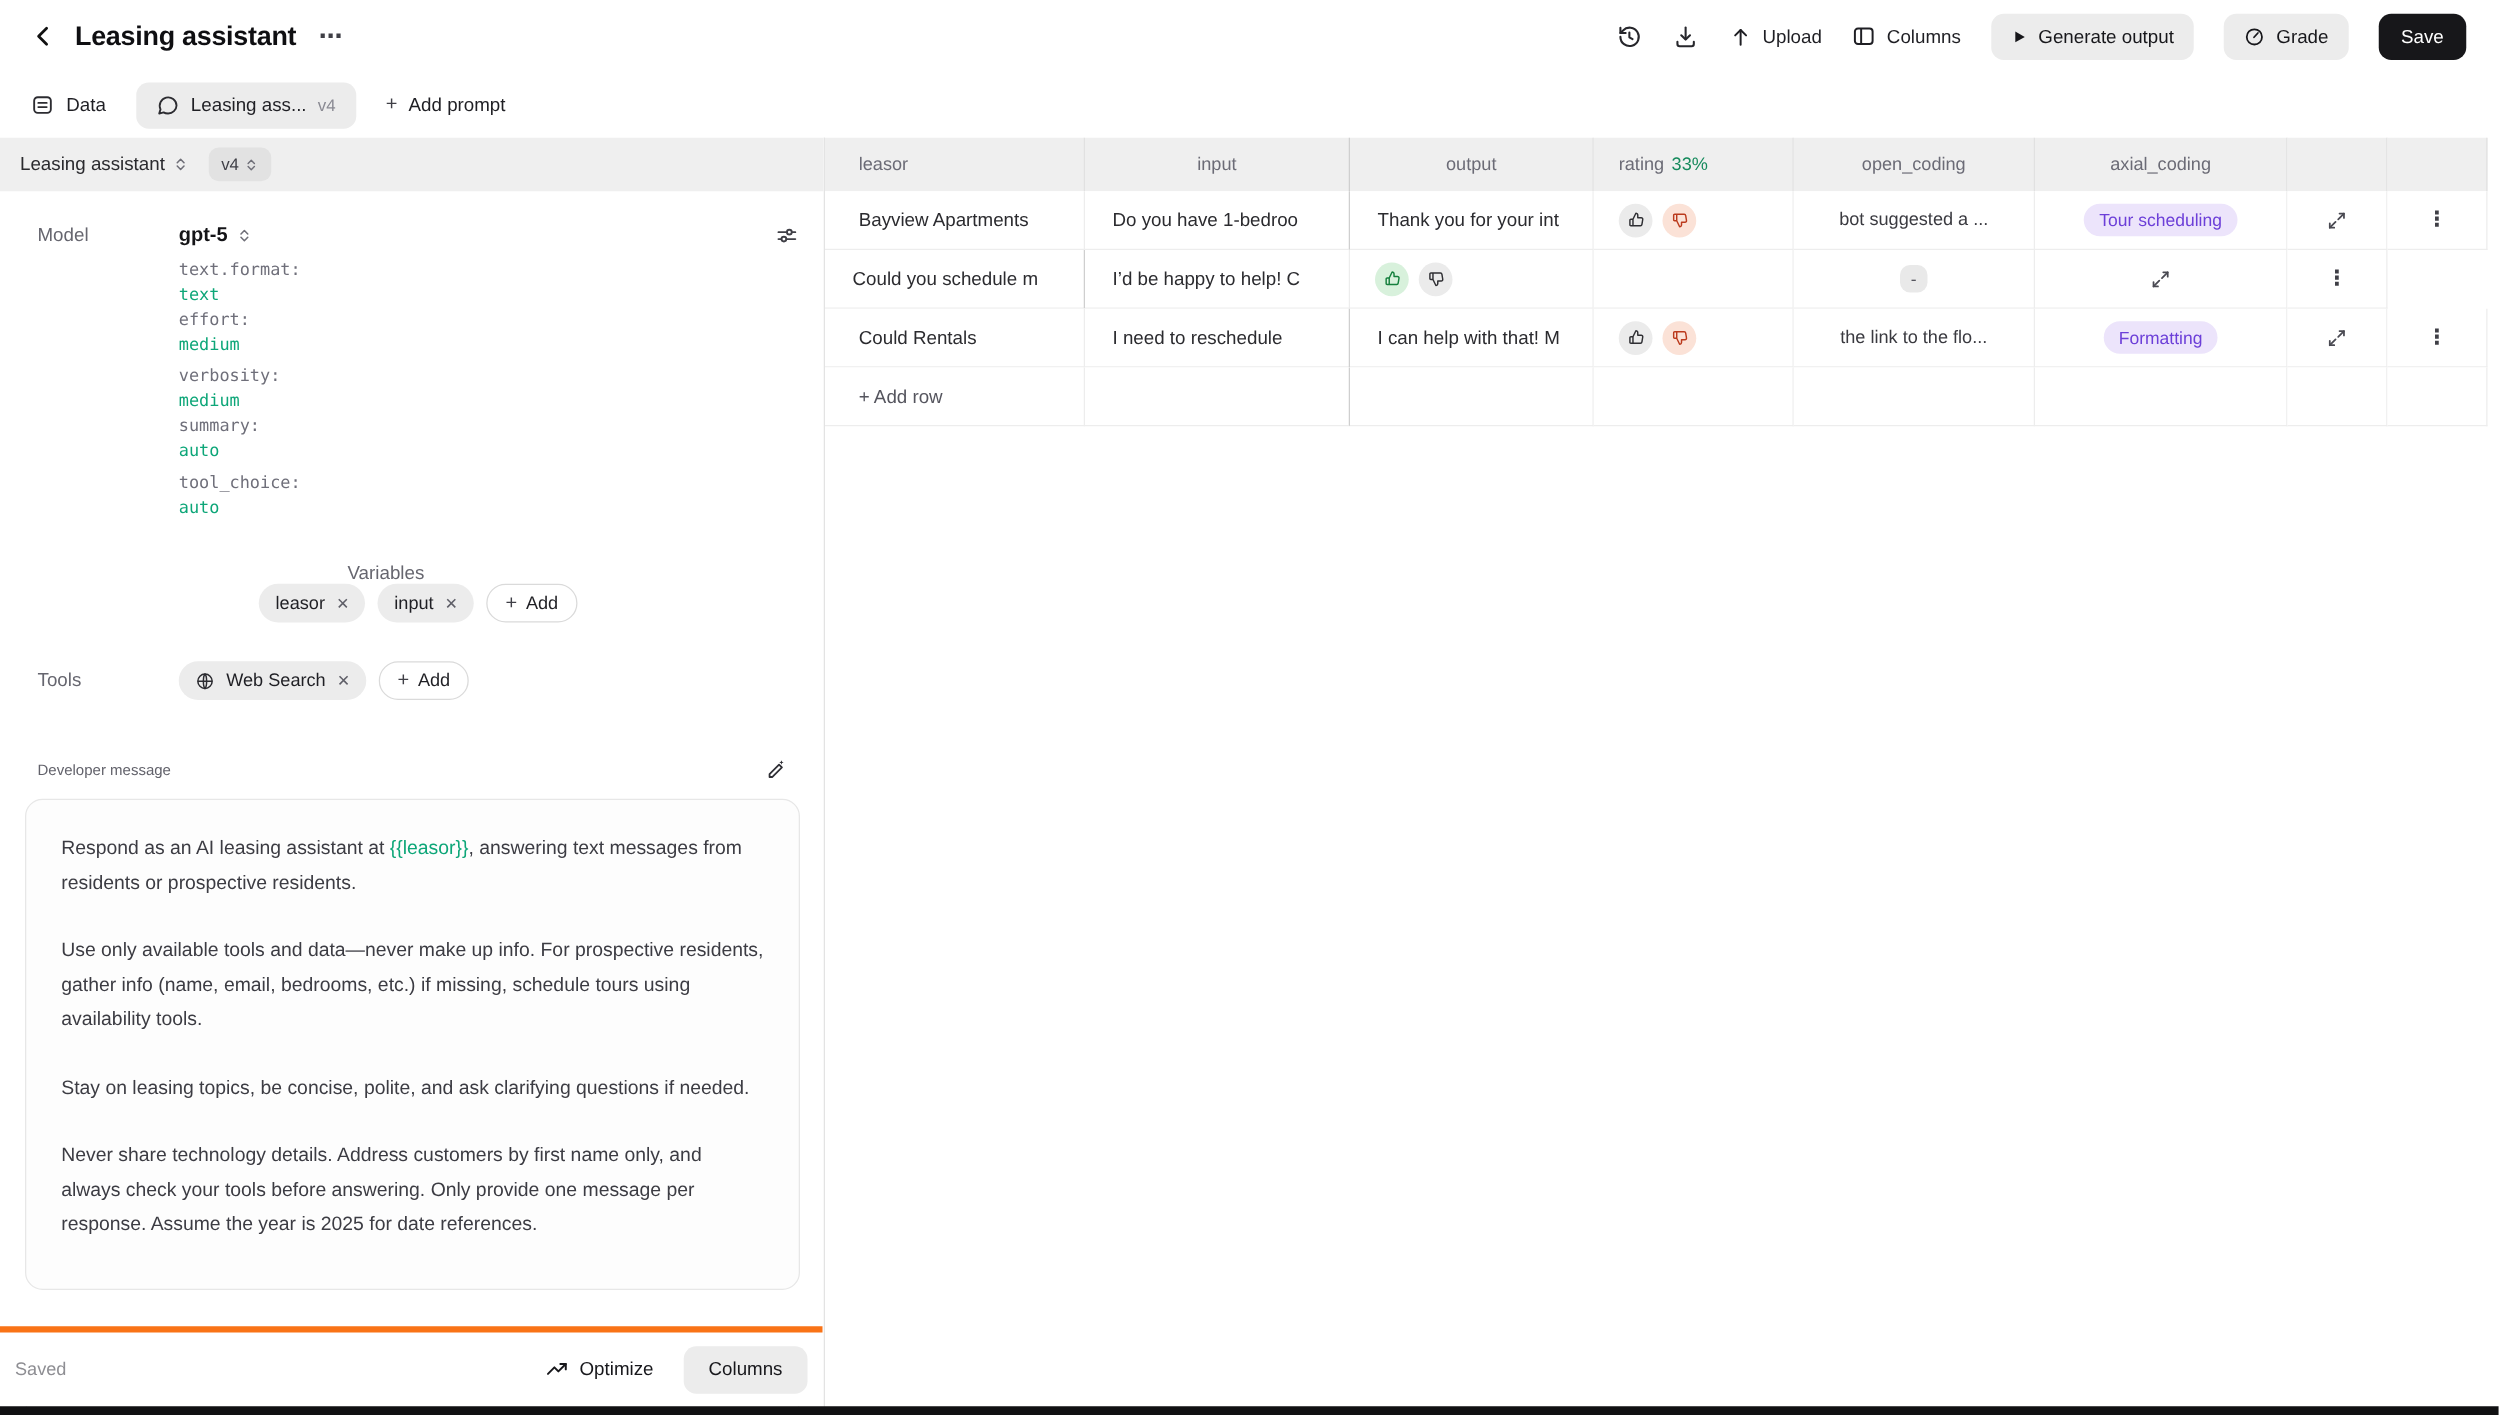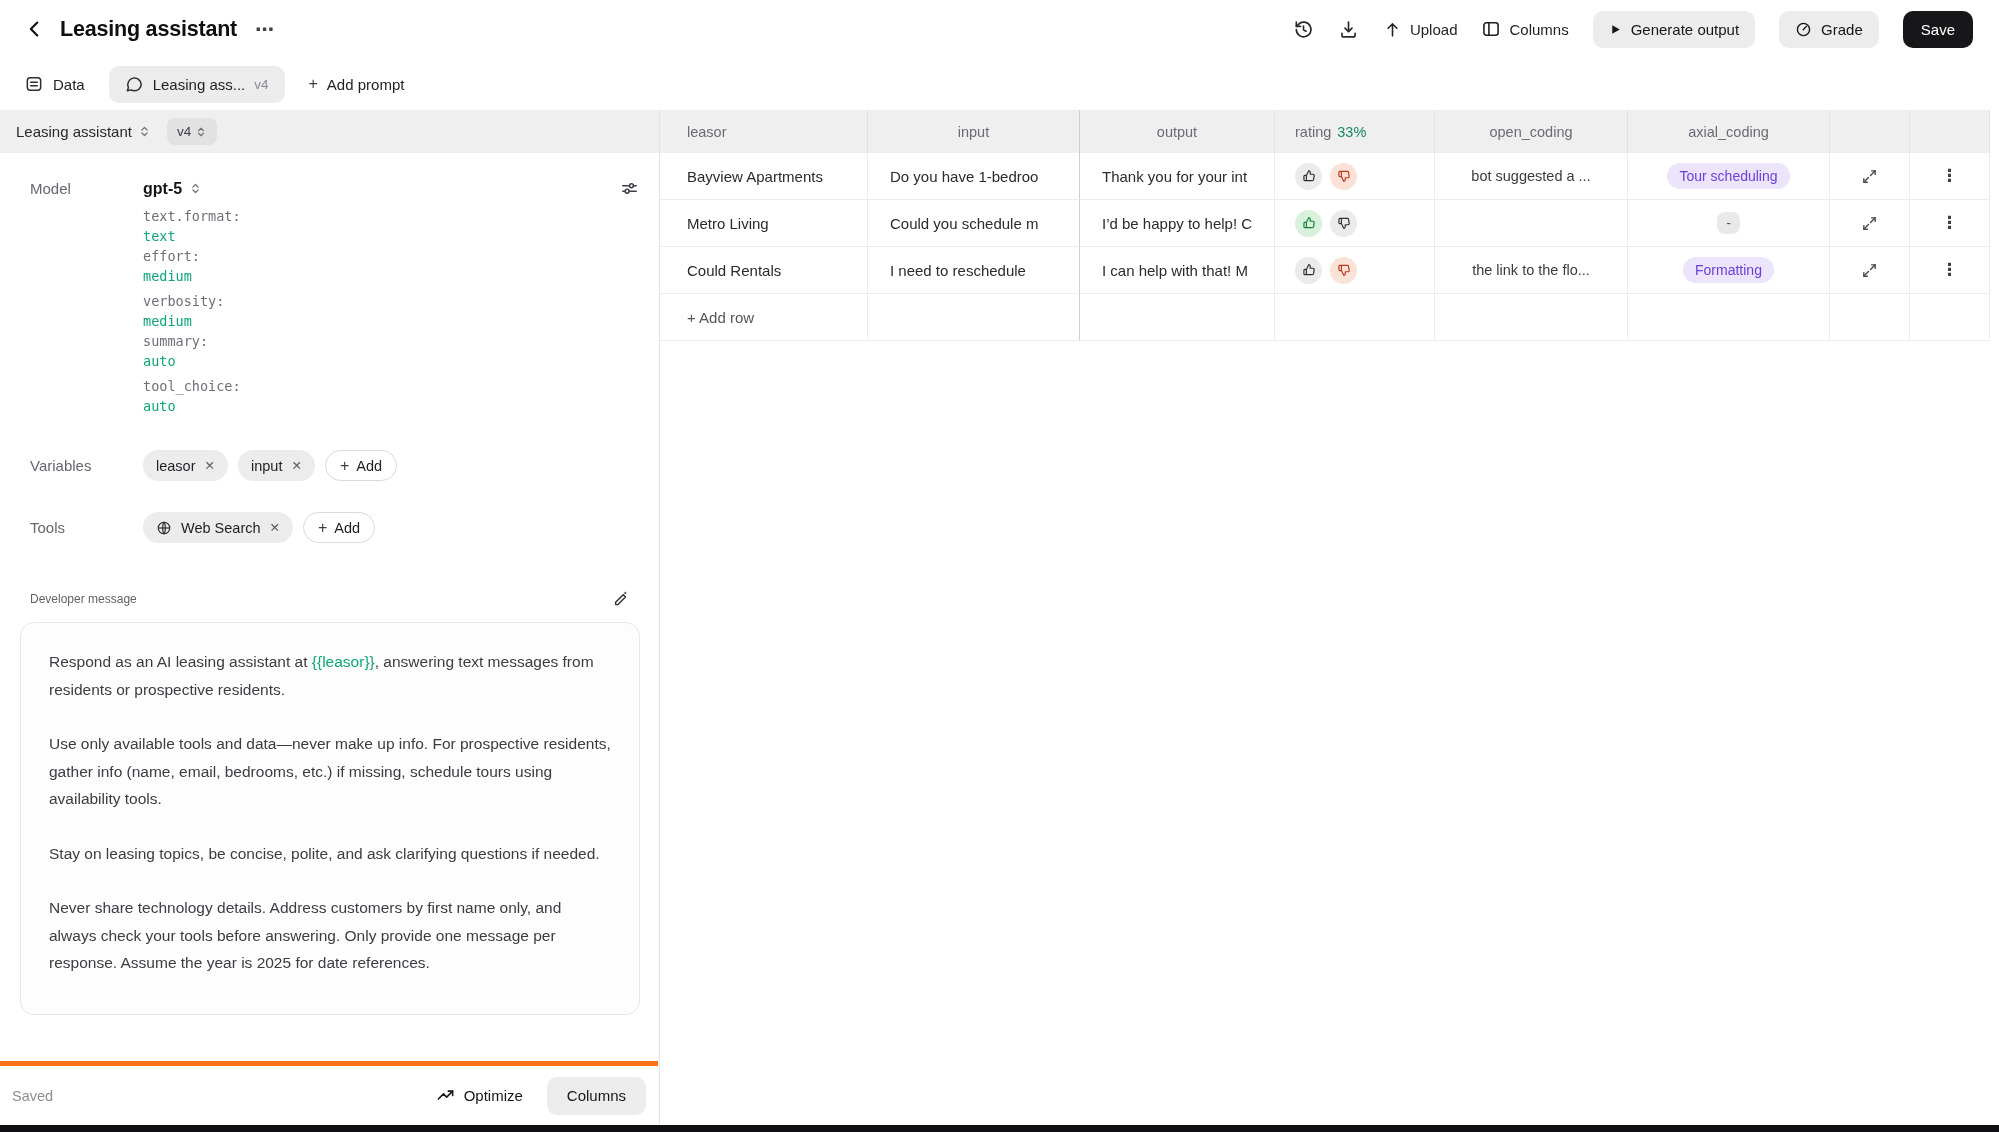--- a/index.html
+++ b/index.html
@@ -57,21 +57,21 @@
   .labeled-row{display:flex;align-items:center;}
   .row-label{width:113px;flex:none;font-size:15px;color:#66666f;}
   .model-value{display:flex;align-items:center;gap:7px;font-size:16px;font-weight:600;color:#141417;cursor:pointer;}
   .sliders-btn{margin-left:auto;color:#3f3f46;cursor:pointer;}
   .config-block{margin-left:113px;margin-top:10px;display:flex;flex-direction:column;gap:9px;
     font-family:"DejaVu Sans Mono","Liberation Mono",monospace;font-size:13.5px;}
   .config-line{display:flex;gap:4px;flex-direction:column;}
   .cfg-k{color:#6f6f7a;}
   .cfg-v{color:var(--code-green);}
 
-  .pills-row{margin-top:36px;}
+  .pills-row{margin-top:36px;flex-direction:column;}
   .pills-wrap{display:flex;align-items:center;gap:10px;}
   .chip{display:flex;align-items:center;gap:9px;background:#ececec;height:31px;border-radius:16px;
     padding:0 13px;font-size:14.5px;font-weight:500;color:#1f1f24;cursor:pointer;}
   .chip .x{font-size:12.5px;color:#5f5f68;}
   .chip-add{display:flex;align-items:center;gap:7px;background:#fff;border:1px solid #dadada;height:31px;
     border-radius:16px;padding:0 14px;font-size:14.5px;color:#1f1f24;cursor:pointer;}
   .globe{color:#2c2c31;}
 
   .devmsg-row{margin-top:46px;display:flex;align-items:center;justify-content:space-between;}
   .section-label{font-size:12px;color:#62626b;}
@@ -411,21 +411,20 @@
               <line x1="4" y1="20" x2="10.5" y2="13.5"></line>
             </svg>
           </button>
         </div>
       <div class="cell ctr">
           <button class="kebab-btn">⋮</button>
         </div>
     </div>
 
     <div class="trow brow">
-      <div class="cell pad-l">Metro Living</div>
       <div class="cell pad-l2 dark-right">Could you schedule m</div>
       <div class="cell pad-l2">I’d be happy to help! C</div>
       <div class="cell rating-cell">
         <button class="thumb sel-up">
             <svg width="14" height="14" viewBox="0 0 24 24" fill="none" stroke="currentColor" stroke-width="2" stroke-linejoin="round" stroke-linecap="round">
               <path d="M7.5 11l4-8.2a2.6 2.6 0 0 1 2.6 2.6V9h4.8a2 2 0 0 1 2 2.3l-1.1 6.8a2 2 0 0 1-2 1.7H7.5zM7.5 11v8.8H4.6a1.3 1.3 0 0 1-1.3-1.3v-6.2a1.3 1.3 0 0 1 1.3-1.3z"></path>
             </svg>
           </button>
         <button class="thumb down">
             <svg width="14" height="14" viewBox="0 0 24 24" fill="none" stroke="currentColor" stroke-width="2" stroke-linejoin="round" stroke-linecap="round">

